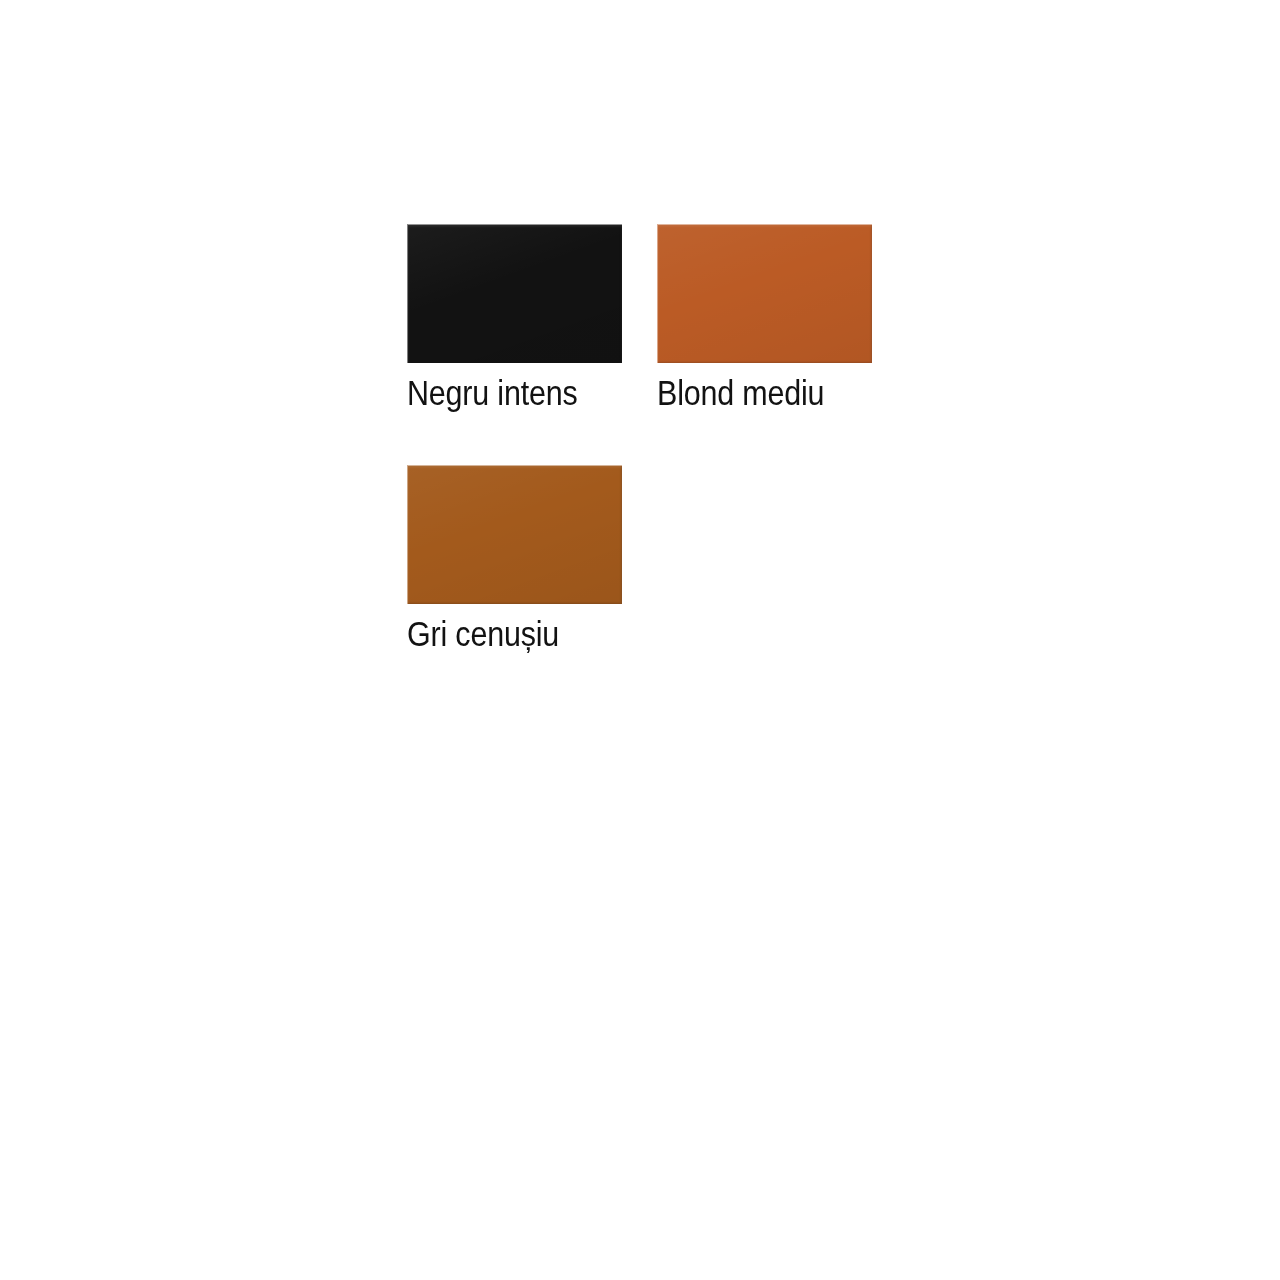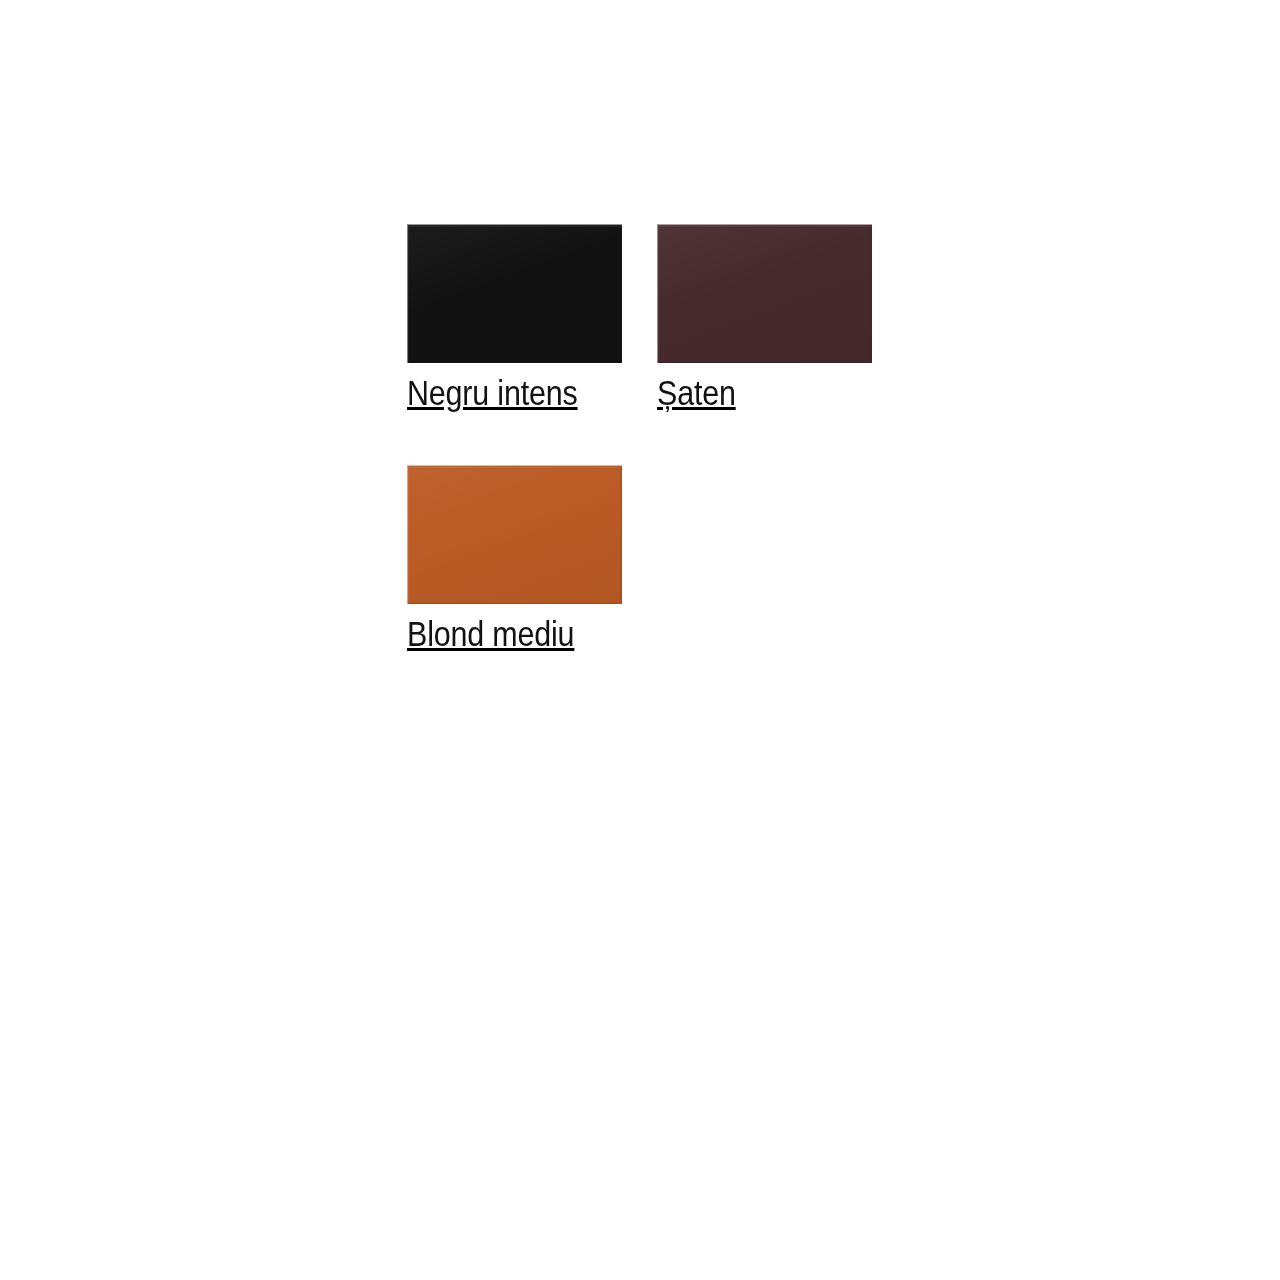--- a/index.html
+++ b/index.html
@@ -20,21 +20,20 @@
     top: 224px;
     display: grid;
     grid-template-columns: 215px 215px;
     grid-template-rows: repeat(4, auto);
     column-gap: 35px;
     row-gap: 51px;
   }
 
   .swatch-cell {
     width: 215px;
-    text-decoration: underline;
   }
 
   .swatch-chip {
     width: 215px;
     height: 139px;
     box-sizing: border-box;
     border-top: 1px solid rgba(255, 255, 255, 0.55);
     border-left: 1px solid rgba(255, 255, 255, 0.45);
     box-shadow:
       0 0 2px 1px rgba(255, 255, 255, 0.85),
@@ -60,27 +59,27 @@
 <body style="background-color: rgb(255, 255, 255);">
 
 <div id="swatch-grid">
 
   <div class="swatch-cell">
     <div class="swatch-chip" style="background-color: rgb(18, 18, 18); background-image: linear-gradient(160deg, rgba(255, 255, 255, 0.043) 0%, rgba(255, 255, 255, 0) 42%, rgba(0, 0, 0, 0.05) 100%);"></div>
     <div class="swatch-label">Negru intens</div>
   </div>
 
 
-  <div class="swatch-cell">
-    <div class="swatch-chip" style="background-color: rgb(71, 42, 46); background-image: linear-gradient(160deg, rgba(255, 255, 255, 0.043) 0%, rgba(255, 255, 255, 0) 42%, rgba(0, 0, 0, 0.05) 100%);"></div>
-    <div class="swatch-label">Șaten</div>
-  </div>
 
 
   <div class="swatch-cell">
     <div class="swatch-chip" style="background-color: rgb(187, 91, 37); background-image: linear-gradient(160deg, rgba(255, 255, 255, 0.043) 0%, rgba(255, 255, 255, 0) 42%, rgba(0, 0, 0, 0.05) 100%);"></div>
     <div class="swatch-label">Blond mediu</div>
   </div>
 
 
 
+  <div class="swatch-cell">
+    <div class="swatch-chip" style="background-color: rgb(163, 90, 28); background-image: linear-gradient(160deg, rgba(255, 255, 255, 0.043) 0%, rgba(255, 255, 255, 0) 42%, rgba(0, 0, 0, 0.05) 100%);"></div>
+    <div class="swatch-label">Gri cenușiu</div>
+  </div>
 
 </div>
 
 </body></html>

